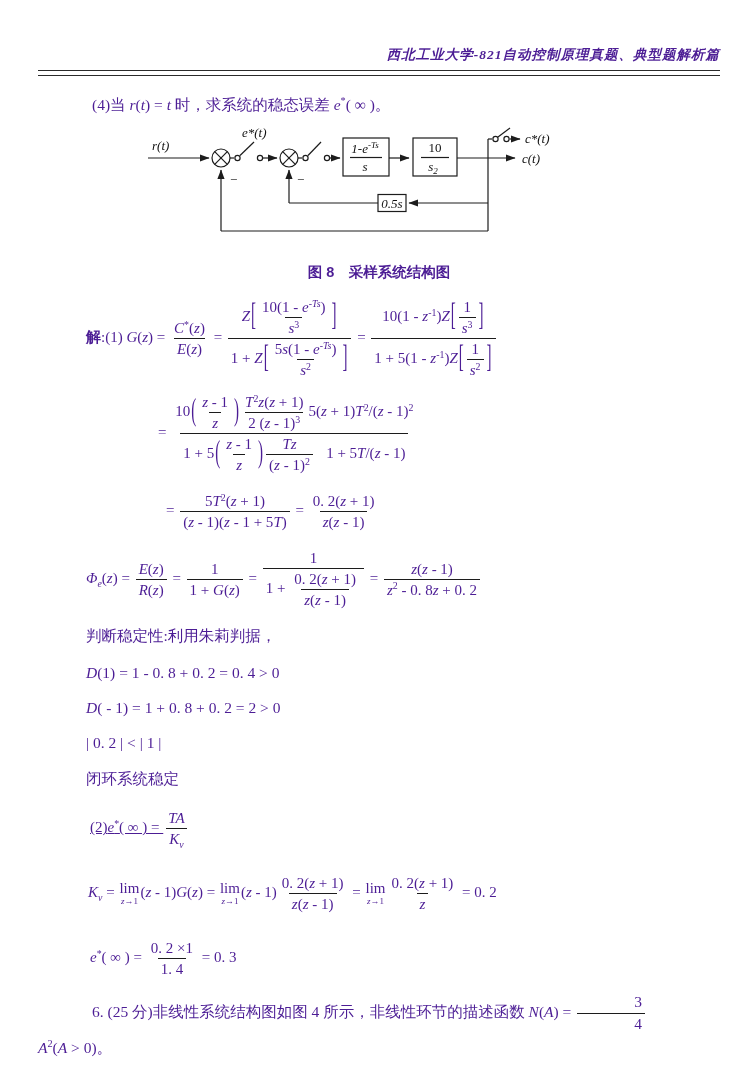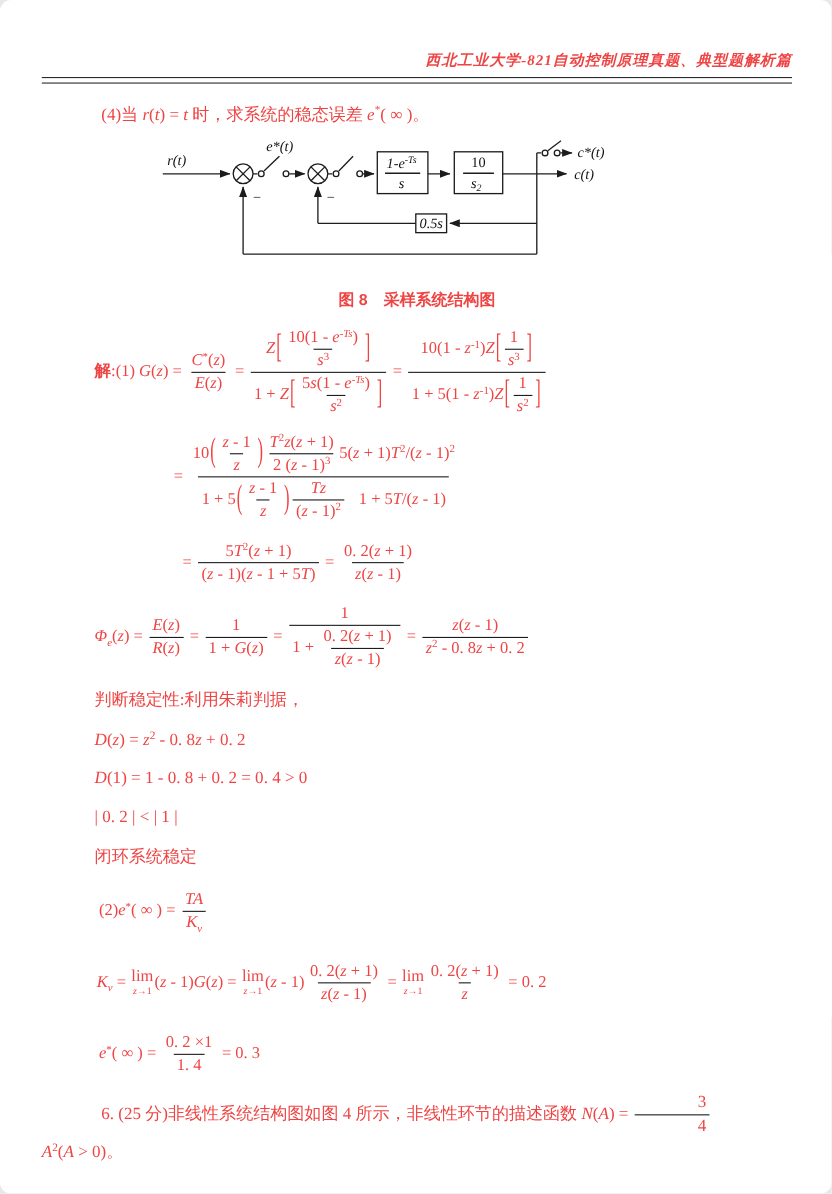--- a/index.html
+++ b/index.html
@@ -1,18 +1,18 @@
 <!DOCTYPE html>
 <html><head>
 <meta charset="utf-8">
 <style>
   html,body{margin:0;padding:0;background:#e8e8e8;}
   .page{
     width:756px;height:1085px;background:#ffffff;margin:0 auto;position:relative;
-    font-family:"Liberation Serif","DejaVu Serif",serif;color:#ef4444;overflow:hidden;border-radius:10px;
+    font-family:"Liberation Serif","DejaVu Serif",serif;color:#4c1d95;overflow:hidden;
   }
   .content{padding:46px 36px 0 38px;}
   
   .hdr{text-align:right;font-size:13.5px;font-style:italic;font-weight:600;letter-spacing:1px;}
   .rule{margin-top:6px;height:3.5px;border-top:1.4px solid #2b2b2b;border-bottom:1px solid #2b2b2b;}
   
   .para{font-size:15.5px;line-height:1.8;}
   .q2{margin:15px 0 0 54px;}
   .p6{margin-top:15px;text-indent:54px;}
   
@@ -27,21 +27,21 @@
   svg text.rm{font-style:normal;}
   .ssup{font-size:9px;}
   .ssub{font-size:9px;}
   
   .eq{font-size:15px;white-space:nowrap;}
   .eq1{margin:16px 0 0 48px;}
   .eq2{margin:14px 0 0 120px;}
   .eq3{margin:18px 0 0 128px;}
   .eq4{margin:18px 0 0 48px;}
   .sline{margin:17px 0 0 48px;font-size:15.5px;}
-  .eq5{margin:19px 0 0 52px;}
+  .eq5{margin:19px 0 0 52px;text-decoration:underline;}
   .eq6{margin:17px 0 0 50px;}
   .eq7{margin:17px 0 0 52px;}
   .mt{white-space:pre;}
   .mi{font-style:italic;white-space:pre;}
   .mb{font-weight:bold;white-space:pre;}
   .msup{font-size:0.66em;position:relative;top:-0.55em;white-space:pre;}
   .msub{font-size:0.66em;position:relative;top:0.38em;white-space:pre;}
   .mfrac{display:inline-flex;flex-direction:column;align-items:center;vertical-align:middle;
          margin:0 2px;line-height:1.2;}
   .mnum{padding:0 3px 1px;white-space:nowrap;}
@@ -199,22 +199,22 @@
             <span class="mden"><span class="mrow"><span class="mt">1 + </span><span class="mfrac">
                   <span class="mnum"><span class="mrow"><span class="mt">0. 2(</span><span class="mi">z</span><span class="mt"> + 1)</span></span></span>
                   <span class="mden"><span class="mrow"><span class="mi">z</span><span class="mt">(</span><span class="mi">z</span><span class="mt"> - 1)</span></span></span>
                 </span></span></span>
           </span><span class="mt"> = </span><span class="mfrac">
             <span class="mnum"><span class="mrow"><span class="mi">z</span><span class="mt">(</span><span class="mi">z</span><span class="mt"> - 1)</span></span></span>
             <span class="mden"><span class="mrow"><span class="mi">z</span><span class="msup"><span class="mt">2</span></span><span class="mt"> - 0. 8</span><span class="mi">z</span><span class="mt"> + 0. 2</span></span></span>
           </span></span></div>
 
     <div class="sline">判断稳定性:利用朱莉判据，</div>
-    <div class="eq sline"><span class="mrow"><span class="mi">D</span><span class="mt">(</span><span class="mi">z</span><span class="mt">) = </span><span class="mi">z</span><span class="msup"><span class="mt">2</span></span><span class="mt"> - 0. 8</span><span class="mi">z</span><span class="mt"> + 0. 2</span></span></div>
     <div class="eq sline"><span class="mrow"><span class="mi">D</span><span class="mt">(1) = 1 - 0. 8 + 0. 2 = 0. 4 &gt; 0</span></span></div>
+    <div class="eq sline"><span class="mrow"><span class="mi">D</span><span class="mt">( - 1) = 1 + 0. 8 + 0. 2 = 2 &gt; 0</span></span></div>
     <div class="eq sline"><span class="mrow"><span class="mt">| 0. 2 | &lt; | 1 |</span></span></div>
     <div class="sline">闭环系统稳定</div>
 
     <div class="eq eq5"><span class="mrow"><span class="mt">(2)</span><span class="mi">e</span><span class="msup"><span class="mt">*</span></span><span class="mt">( ∞ ) = </span><span class="mfrac">
             <span class="mnum"><span class="mi">TA</span></span>
             <span class="mden"><span class="mrow"><span class="mi">K</span><span class="msub"><span class="mi">v</span></span></span></span>
           </span></span></div>
     <div class="eq eq6"><span class="mrow"><span class="mi">K</span><span class="msub"><span class="mi">v</span></span><span class="mt"> = </span><span class="munder">
             <span class="mmain"><span class="mt">lim</span></span>
             <span class="msmall"><span class="mrow"><span class="mi">z</span><span class="mt">→1</span></span></span>

